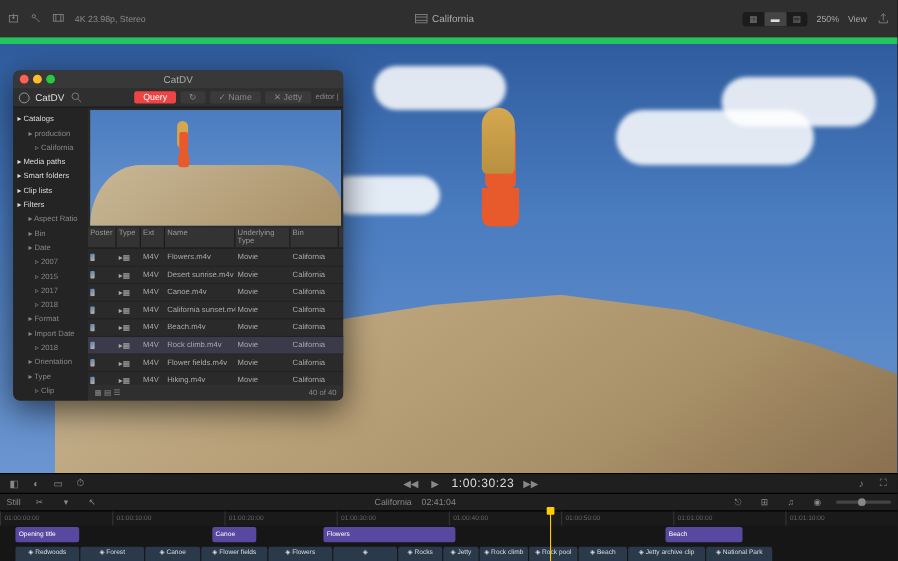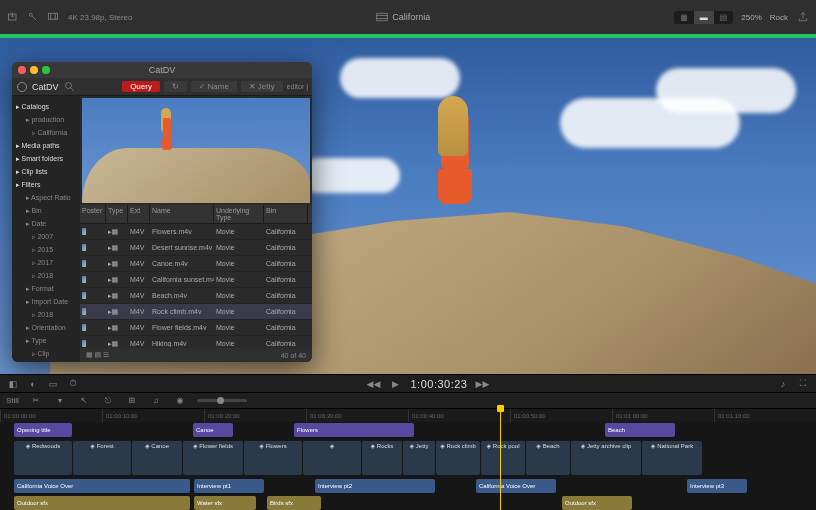--- a/index.html
+++ b/index.html
@@ -1,42 +1,42 @@
 <!DOCTYPE html>
 <html><head>
 <meta charset="utf-8">
 <style>
 *{margin:0;padding:0;box-sizing:border-box;font-family:-apple-system,Helvetica,Arial,sans-serif;-webkit-font-smoothing:antialiased}
 body{background:#1a1a1a;color:#ccc;font-size:9px;width:816px;height:510px;overflow:hidden;position:relative}
-.topbar{height:18px;background:#2f2f2f;display:flex;align-items:center;padding:17px 6px;gap:8px;border-bottom:4px solid #22c55e}
+.topbar{height:18px;background:#2f2f2f;display:flex;align-items:center;padding:17px 6px;gap:8px;border-bottom:6px solid #22c55e}
 .topbar .tools{display:flex;gap:6px}
 .topbar .status{font-size:8px;color:#888}
 .topbar .center{flex:1;display:flex;align-items:center;justify-content:center;gap:4px;font-size:9px;color:#aaa}
 .topbar .right{display:flex;align-items:center;gap:8px}
 .seg{display:flex;background:#1c1c1c;border-radius:3px;overflow:hidden}
 .seg span{padding:2px 6px;font-size:8px;color:#777;cursor:pointer}
 .seg span.act{background:#444;color:#ddd}
 .icon-btn{width:14px;height:14px;display:flex;align-items:center;justify-content:center;color:#888;cursor:pointer}
-.viewer{height:336px;background:linear-gradient(180deg,#2f5c9e 0%,#4a7cc0 40%,#6a95d0 100%);position:relative;overflow:hidden}
+.viewer{height:390px;background:linear-gradient(180deg,#2f5c9e 0%,#4a7cc0 40%,#6a95d0 100%);position:relative;overflow:hidden}
 .rock{position:absolute;bottom:0;left:50px;right:0;height:180px;background:linear-gradient(145deg,#c9b896 0%,#b8a078 40%,#a89068 70%,#8a7050 100%);border-radius:80px 120px 0 0/120px 80px 0 0;clip-path:polygon(0 100%,0 60%,15% 40%,30% 25%,45% 15%,60% 10%,75% 18%,90% 35%,100% 50%,100% 100%)}
 .cloud{position:absolute;background:rgba(255,255,255,0.85);border-radius:50px;filter:blur(2px)}
 .figure{position:absolute;left:420px;top:60px;width:70px;height:160px}
 .head{width:14px;height:16px;background:#e8c5a8;border-radius:50%;margin:0 auto}
 .hair{width:30px;height:60px;background:linear-gradient(180deg,#d4a850,#b89040);border-radius:15px 15px 5px 5px;position:absolute;top:-2px;left:18px}
 .body{width:28px;height:55px;background:#e85a2c;margin:0 auto;border-radius:5px}
 .skirt{width:34px;height:35px;background:#e85a2c;margin:0 auto;border-radius:0 0 8px 8px}
 .panel{position:absolute;top:24px;left:12px;width:300px;height:300px;background:#2a2a2a;border-radius:6px;box-shadow:0 8px 30px rgba(0,0,0,0.6);display:flex;flex-direction:column;overflow:hidden}
 .panel-title{height:16px;background:#383838;display:flex;align-items:center;justify-content:center;font-size:9px;color:#aaa;position:relative}
 .traffic{position:absolute;left:6px;display:flex;gap:4px}
 .dot{width:8px;height:8px;border-radius:50%}
 .panel-tb{height:18px;background:#2f2f2f;display:flex;align-items:center;padding:0 4px;gap:4px;border-bottom:1px solid #1a1a1a}
 .brand{font-size:9px;color:#ddd;font-weight:500}
 .srch{width:14px;height:14px;display:flex;align-items:center;justify-content:center;color:#888}
 .pill{padding:1px 8px;font-size:8px;border-radius:2px;cursor:pointer}
-.pill.act{background:#b91c1c;color:#fff}
+.pill.act{background:#ef4444;color:#fff}
 .pill.dim{background:#3a3a3a;color:#888}
 .panel-body{flex:1;display:flex;overflow:hidden}
 .tree{width:68px;background:#242424;overflow:auto;padding:4px 0}
 .tree-i{padding:1px 4px 1px 8px;font-size:7px;color:#aaa;cursor:pointer;white-space:nowrap;line-height:11px}
 .tree-i.hdr{color:#ddd;padding-left:4px}
 .tree-i.sub{padding-left:14px;color:#888}
 .tree-i.sub2{padding-left:20px;color:#888}
 .gallery{flex:1;display:flex;flex-direction:column;background:#2a2a2a}
 .thumb-big{height:105px;background:linear-gradient(180deg,#4a7cc0,#6a95d0);position:relative;margin:2px}
 .tbl-hd{display:flex;background:#333;border-bottom:1px solid #1a1a1a}
@@ -103,21 +103,21 @@
       </svg>
     <span>California</span>
   </div>
   <div class="right">
     <div class="seg">
         <span>▦</span>
         <span class="act">▬</span>
         <span>▤</span>
       </div>
     <span class="zoom-txt">250%</span>
-    <span class="zoom-txt">Rock</span>
+    <span class="zoom-txt">View</span>
     <span class="icon-btn">
         <svg viewBox="0 0 16 16">
           <path d="M8 2v8m-3-5l3-3 3 3M3 10v3h10v-3" stroke="currentColor" fill="none"></path>
         </svg>
       </span>
   </div>
 </div>
 
 <div class="viewer">
   <div class="cloud" style="top:20px;left:340px;width:120px;height:40px"></div>
@@ -292,20 +292,25 @@
     <span class="icon-btn">♪</span>
     <span class="icon-btn">⛶</span>
   </div>
 </div>
 
 <div class="tl-hd">
   <span>Still</span>
   <span class="icon-btn">✂</span>
   <span class="icon-btn">▾</span>
   <span class="icon-btn">↖</span>
+  <span style="flex:1;text-align:center">
+    <span>California</span>
+    &nbsp;&nbsp;
+    <span>02:41:04</span>
+  </span>
   <span class="icon-btn">⎋</span>
   <span class="icon-btn">⊞</span>
   <span class="icon-btn">♫</span>
   <span class="icon-btn">◉</span>
   <span style="width:50px;height:3px;background:#444;border-radius:2px;position:relative">
       <span style="position:absolute;left:20px;top:-2px;width:7px;height:7px;background:#888;border-radius:50%"></span>
     </span>
 </div>
 
 <div class="ruler" id="ruler">

